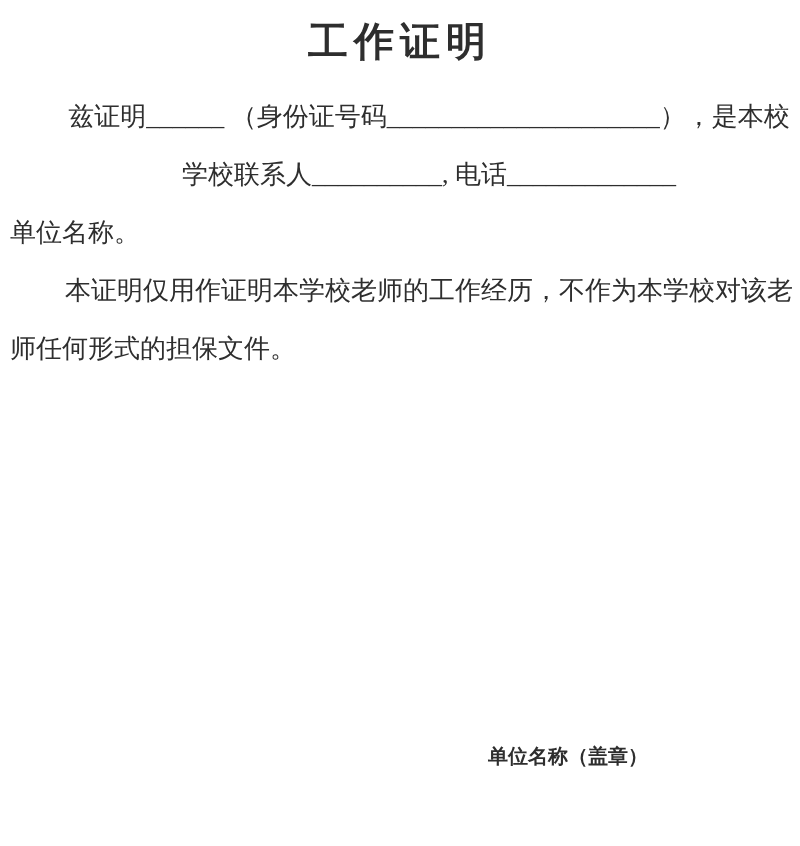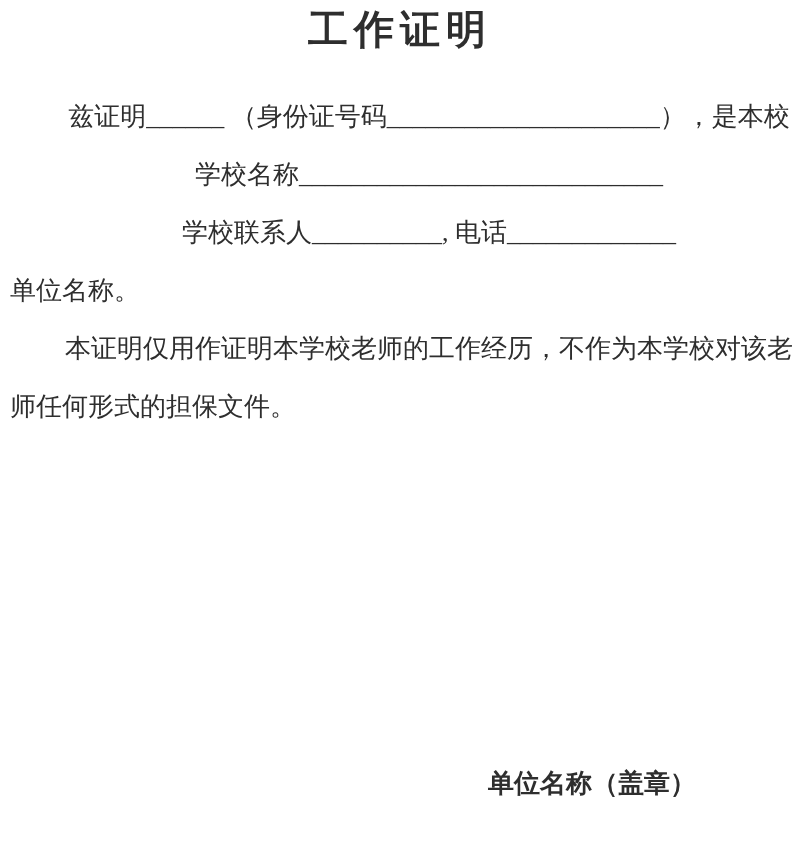--- a/index.html
+++ b/index.html
@@ -11,21 +11,21 @@
     position: relative;
     width: 800px;
     height: 846px;
     background: #ffffff;
     overflow: hidden;
     font-family: "Liberation Serif", "DejaVu Serif", serif;
     color: #2e2e2e;
   }
   .doc-title {
     position: absolute;
-    top: 2px;
+    top: 14px;
     left: 0;
     width: 100%;
     text-align: center;
     font-size: 40px;
     font-weight: bold;
     letter-spacing: 6px;
     white-space: nowrap;
   }
   .doc-body {
     position: absolute;
@@ -39,40 +39,39 @@
     height: 58px;
     white-space: nowrap;
   }
   .indent {
     padding-left: 48px;
     text-align: center;
   }
   .sign-block {
     position: absolute;
     left: 488px;
-    top: 756px;
-    font-size: 26px;
+    top: 728px;
+    font-size: 20px;
     font-weight: bold;
   }
   .sign-line {
     line-height: 56px;
     height: 56px;
     white-space: nowrap;
   }
 </style>
 </head>
 <body>
 
 <div class="page">
 
   <div class="doc-title">工作证明</div>
 
   <div class="doc-body">
     <div class="line indent">兹证明______ （身份证号码_____________________），是本校</div>
-    <div class="line indent">学校名称____________________________</div>
     <div class="line indent">学校联系人__________, 电话_____________</div>
     <div class="line">单位名称。</div>
     <div class="line indent">本证明仅用作证明本学校老师的工作经历，不作为本学校对该老</div>
     <div class="line">师任何形式的担保文件。</div>
   </div>
 
   <div class="sign-block">
     <div class="sign-line">单位名称（盖章）</div>
   </div>
 

